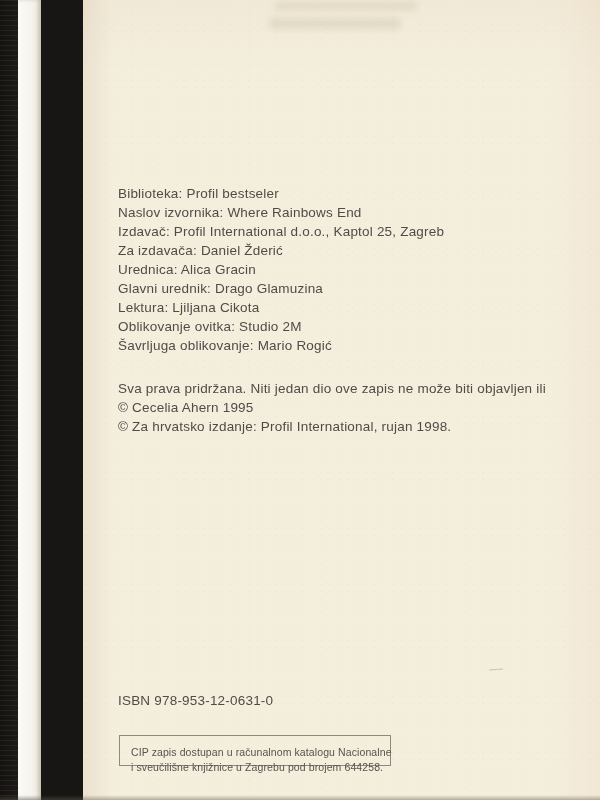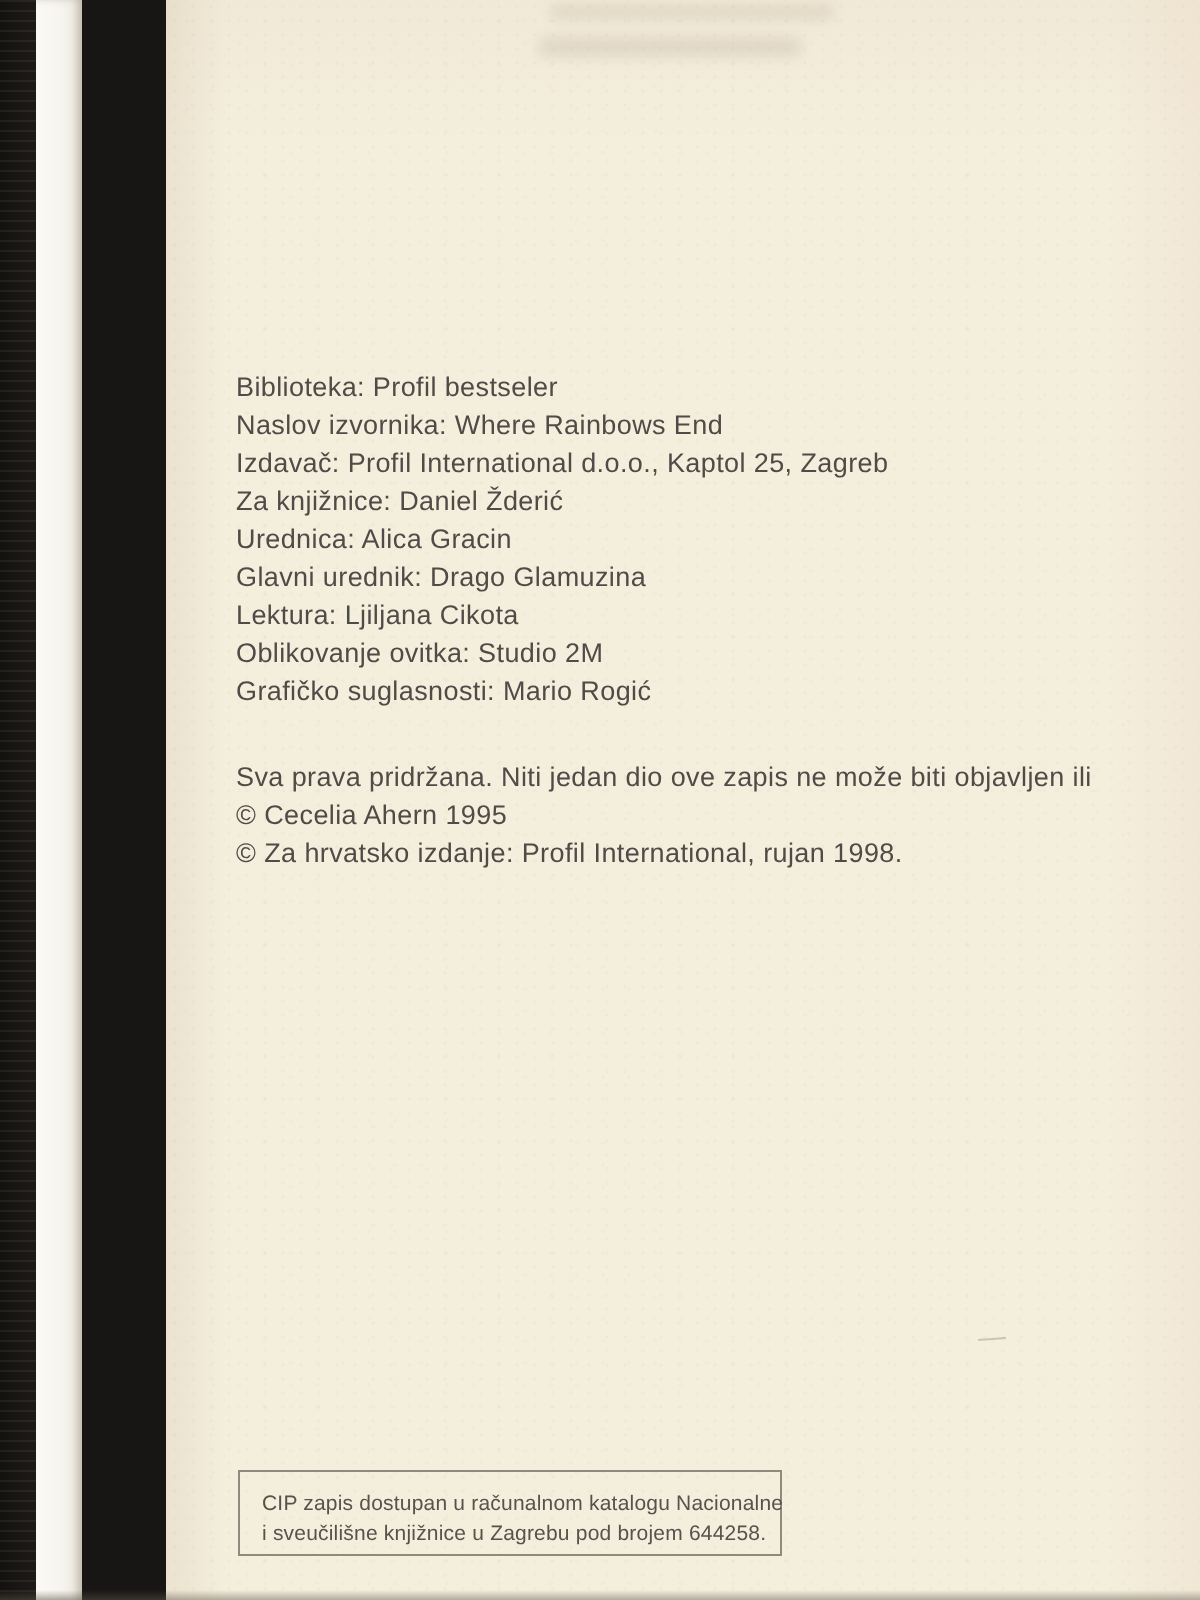--- a/index.html
+++ b/index.html
@@ -84,21 +84,21 @@
   }
   .isbn {
     position: absolute;
     left: 35px; top: 692px;
     font-size: 13.5px;
     line-height: 18px;
   }
   .cip-box {
     position: absolute;
     left: 36px; top: 735px;
-    width: 272px; height: 43px;
+    width: 272px; height: 31px;
     border: 1px solid #8f8a7e;
     box-sizing: border-box;
     padding: 9px 8px 0 11px;
   }
   .cip-line {
     font-size: 10.5px;
     line-height: 14.5px;
     letter-spacing: 0.1px;
     white-space: nowrap;
     color: #56534d;
@@ -122,34 +122,35 @@
   <div class="paper">
 
     <div class="smudge smudge-1"></div>
     <div class="smudge smudge-2"></div>
     <div class="speck"></div>
 
     <div class="colophon">
       <div class="textline">Biblioteka: Profil bestseler</div>
       <div class="textline">Naslov izvornika: Where Rainbows End</div>
       <div class="textline">Izdavač: Profil International d.o.o., Kaptol 25, Zagreb</div>
-      <div class="textline">Za knjižnice: Daniel Žderić</div>
+      <div class="textline">Za izdavača: Daniel Žderić</div>
       <div class="textline">Urednica: Alica Gracin</div>
       <div class="textline">Glavni urednik: Drago Glamuzina</div>
       <div class="textline">Lektura: Ljiljana Cikota</div>
       <div class="textline">Oblikovanje ovitka: Studio 2M</div>
-      <div class="textline">Grafičko suglasnosti: Mario Rogić</div>
+      <div class="textline">Šavrljuga oblikovanje: Mario Rogić</div>
     </div>
 
     <div class="rights">
       <div class="textline">Sva prava pridržana. Niti jedan dio ove zapis ne može biti objavljen ili</div>
       <div class="textline">© Cecelia Ahern 1995</div>
       <div class="textline">© Za hrvatsko izdanje: Profil International, rujan 1998.</div>
     </div>
 
+    <div class="isbn textline">ISBN 978-953-12-0631-0</div>
 
     <div class="cip-box">
       <div class="cip-line">CIP zapis dostupan u računalnom katalogu Nacionalne</div>
       <div class="cip-line">i sveučilišne knjižnice u Zagrebu pod brojem 644258.</div>
     </div>
 
   </div>
 
   <div class="bottom-shade"></div>
 

